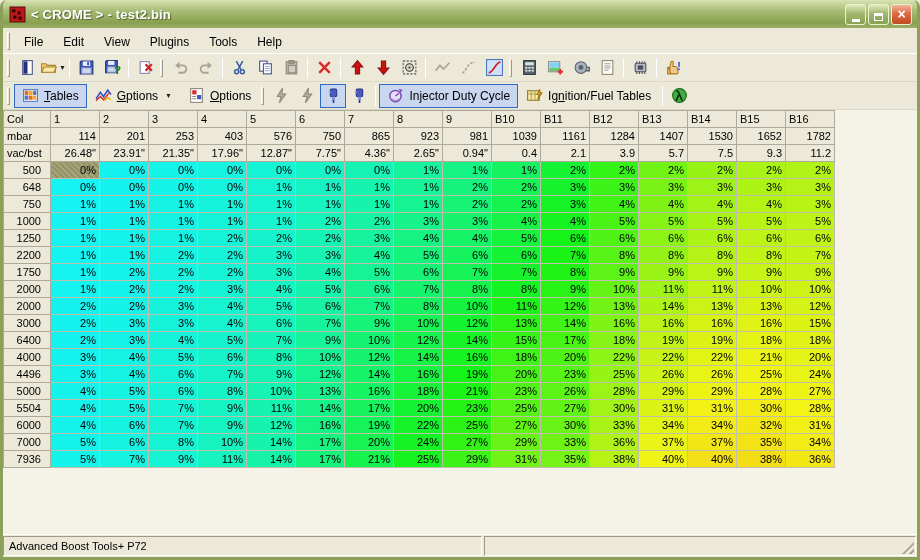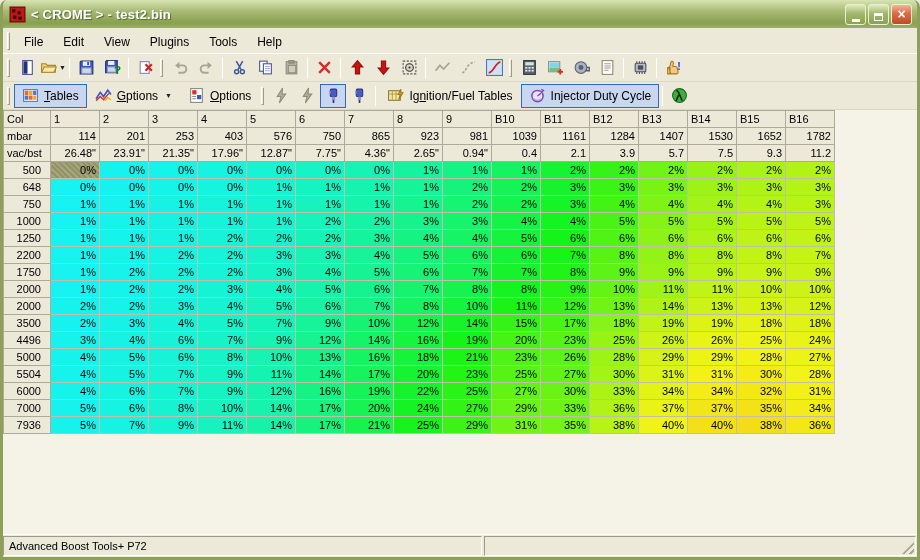--- a/index.html
+++ b/index.html
@@ -383,40 +383,40 @@
         <span class="ic">
           <svg viewBox="0 0 16 16">
             <rect x="5" y="2" width="6" height="7" rx="1" fill="#4a5ac4" stroke="#2a3580"></rect>
             <rect x="6.5" y="9" width="3" height="3" fill="#8a92d8"></rect>
             <path d="M8 12v3" stroke="#2a3580" stroke-width="1.6"></path>
             <rect x="3.8" y="3.5" width="1.4" height="3" fill="#9aa2e0"></rect>
           </svg>
         </span>
       </button>
     <span class="tsep"></span>
-    <button class="tbtn">
-      <span class="ic">
-          <svg viewBox="0 0 16 16">
-            <rect x="1.5" y="3.5" width="11" height="9" fill="#f7e9a8" stroke="#8a7a2a"></rect>
-            <path d="M1.5 6.5h11M5 3.5v9M8.5 3.5v9" stroke="#b0a050"></path>
-            <path d="M13 2l-2.5 5h2L11 12l4-6.5h-2Z" fill="#f0c020" stroke="#a07810"></path>
-          </svg>
-        </span>
-      <span><span>Ig</span><u>n</u><span>ition/Fuel Tables</span></span>
-    </button>
     <button class="tbtn active">
       <span class="ic">
           <svg viewBox="0 0 16 16">
             <circle cx="8" cy="8.5" r="5.3" fill="#e8e2f4" stroke="#7a4ab8" stroke-width="1.4"></circle>
             <path d="M8 8.5l3.3-2.6" stroke="#7a4ab8" stroke-width="1.4"></path>
             <path d="M4.6 11a4.3 4.3 0 0 0 6.8 0" fill="none" stroke="#b09ad8" stroke-width="1.3"></path>
             <path d="M11.5 2.2l2.2 1-1.6 1.5" fill="none" stroke="#7a4ab8" stroke-width="1.2"></path>
           </svg>
         </span>
       <span>Injector Duty Cycle</span>
+    </button>
+    <button class="tbtn">
+      <span class="ic">
+          <svg viewBox="0 0 16 16">
+            <rect x="1.5" y="3.5" width="11" height="9" fill="#f7e9a8" stroke="#8a7a2a"></rect>
+            <path d="M1.5 6.5h11M5 3.5v9M8.5 3.5v9" stroke="#b0a050"></path>
+            <path d="M13 2l-2.5 5h2L11 12l4-6.5h-2Z" fill="#f0c020" stroke="#a07810"></path>
+          </svg>
+        </span>
+      <span><span>Ig</span><u>n</u><span>ition/Fuel Tables</span></span>
     </button>
     <span class="tsep"></span>
     <button class="icbtn">
         <span class="ic">
           <svg viewBox="0 0 16 16">
             <circle cx="8" cy="8" r="6.5" fill="#3fae3f" stroke="#1a6a1a"></circle>
             <path d="M5 3.5c1.5 0 2 1 2.6 2.6L10.5 13M4.8 13l2.4-5.5" stroke="#0a280a" stroke-width="1.5" fill="none"></path>
           </svg>
         </span>
       </button>
@@ -666,37 +666,75 @@
             <td class="cell" style="background: rgb(22, 243, 63);">10%</td>
             <td class="cell" style="background: rgb(27, 243, 22);">11%</td>
             <td class="cell" style="background: rgb(52, 243, 22);">12%</td>
             <td class="cell" style="background: rgb(114, 243, 22);">13%</td>
             <td class="cell" style="background: rgb(173, 243, 22);">14%</td>
             <td class="cell" style="background: rgb(203, 243, 22);">13%</td>
             <td class="cell" style="background: rgb(215, 243, 22);">13%</td>
             <td class="cell" style="background: rgb(213, 243, 22);">12%</td>
           </tr>
           <tr>
-            <td class="rl">3500</td>
+            <td class="rl">3000</td>
+            <td class="cell" style="background: rgb(22, 243, 239);">2%</td>
+            <td class="cell" style="background: rgb(22, 243, 231);">3%</td>
+            <td class="cell" style="background: rgb(22, 243, 219);">3%</td>
+            <td class="cell" style="background: rgb(22, 243, 205);">4%</td>
+            <td class="cell" style="background: rgb(22, 243, 188);">6%</td>
+            <td class="cell" style="background: rgb(22, 243, 156);">7%</td>
+            <td class="cell" style="background: rgb(22, 243, 121);">9%</td>
+            <td class="cell" style="background: rgb(22, 243, 84);">10%</td>
+            <td class="cell" style="background: rgb(22, 243, 48);">12%</td>
+            <td class="cell" style="background: rgb(45, 243, 22);">13%</td>
+            <td class="cell" style="background: rgb(65, 243, 22);">14%</td>
+            <td class="cell" style="background: rgb(128, 243, 22);">16%</td>
+            <td class="cell" style="background: rgb(187, 243, 22);">16%</td>
+            <td class="cell" style="background: rgb(215, 243, 22);">16%</td>
+            <td class="cell" style="background: rgb(225, 243, 22);">16%</td>
+            <td class="cell" style="background: rgb(221, 243, 22);">15%</td>
+          </tr>
+          <tr>
+            <td class="rl">6400</td>
             <td class="cell" style="background: rgb(22, 243, 238);">2%</td>
             <td class="cell" style="background: rgb(22, 243, 230);">3%</td>
             <td class="cell" style="background: rgb(22, 243, 218);">4%</td>
             <td class="cell" style="background: rgb(22, 243, 204);">5%</td>
             <td class="cell" style="background: rgb(22, 243, 186);">7%</td>
             <td class="cell" style="background: rgb(22, 243, 152);">9%</td>
             <td class="cell" style="background: rgb(22, 243, 115);">10%</td>
             <td class="cell" style="background: rgb(22, 243, 77);">12%</td>
             <td class="cell" style="background: rgb(22, 243, 40);">14%</td>
             <td class="cell" style="background: rgb(53, 243, 22);">15%</td>
             <td class="cell" style="background: rgb(72, 243, 22);">17%</td>
             <td class="cell" style="background: rgb(135, 243, 22);">18%</td>
             <td class="cell" style="background: rgb(193, 243, 22);">19%</td>
             <td class="cell" style="background: rgb(221, 243, 22);">19%</td>
             <td class="cell" style="background: rgb(230, 243, 22);">18%</td>
             <td class="cell" style="background: rgb(225, 243, 22);">18%</td>
+          </tr>
+          <tr>
+            <td class="rl">4000</td>
+            <td class="cell" style="background: rgb(22, 243, 238);">3%</td>
+            <td class="cell" style="background: rgb(22, 243, 229);">4%</td>
+            <td class="cell" style="background: rgb(22, 243, 217);">5%</td>
+            <td class="cell" style="background: rgb(22, 243, 202);">6%</td>
+            <td class="cell" style="background: rgb(22, 243, 183);">8%</td>
+            <td class="cell" style="background: rgb(22, 243, 148);">10%</td>
+            <td class="cell" style="background: rgb(22, 243, 110);">12%</td>
+            <td class="cell" style="background: rgb(22, 243, 70);">14%</td>
+            <td class="cell" style="background: rgb(22, 243, 32);">16%</td>
+            <td class="cell" style="background: rgb(62, 243, 22);">18%</td>
+            <td class="cell" style="background: rgb(78, 243, 22);">20%</td>
+            <td class="cell" style="background: rgb(142, 243, 22);">22%</td>
+            <td class="cell" style="background: rgb(200, 243, 22);">22%</td>
+            <td class="cell" style="background: rgb(226, 243, 22);">22%</td>
+            <td class="cell" style="background: rgb(235, 243, 22);">21%</td>
+            <td class="cell" style="background: rgb(229, 243, 22);">20%</td>
           </tr>
           <tr>
             <td class="rl">4496</td>
             <td class="cell" style="background: rgb(22, 243, 237);">3%</td>
             <td class="cell" style="background: rgb(22, 243, 228);">4%</td>
             <td class="cell" style="background: rgb(22, 243, 216);">6%</td>
             <td class="cell" style="background: rgb(22, 243, 200);">7%</td>
             <td class="cell" style="background: rgb(22, 243, 181);">9%</td>
             <td class="cell" style="background: rgb(22, 243, 145);">12%</td>
             <td class="cell" style="background: rgb(22, 243, 105);">14%</td>

